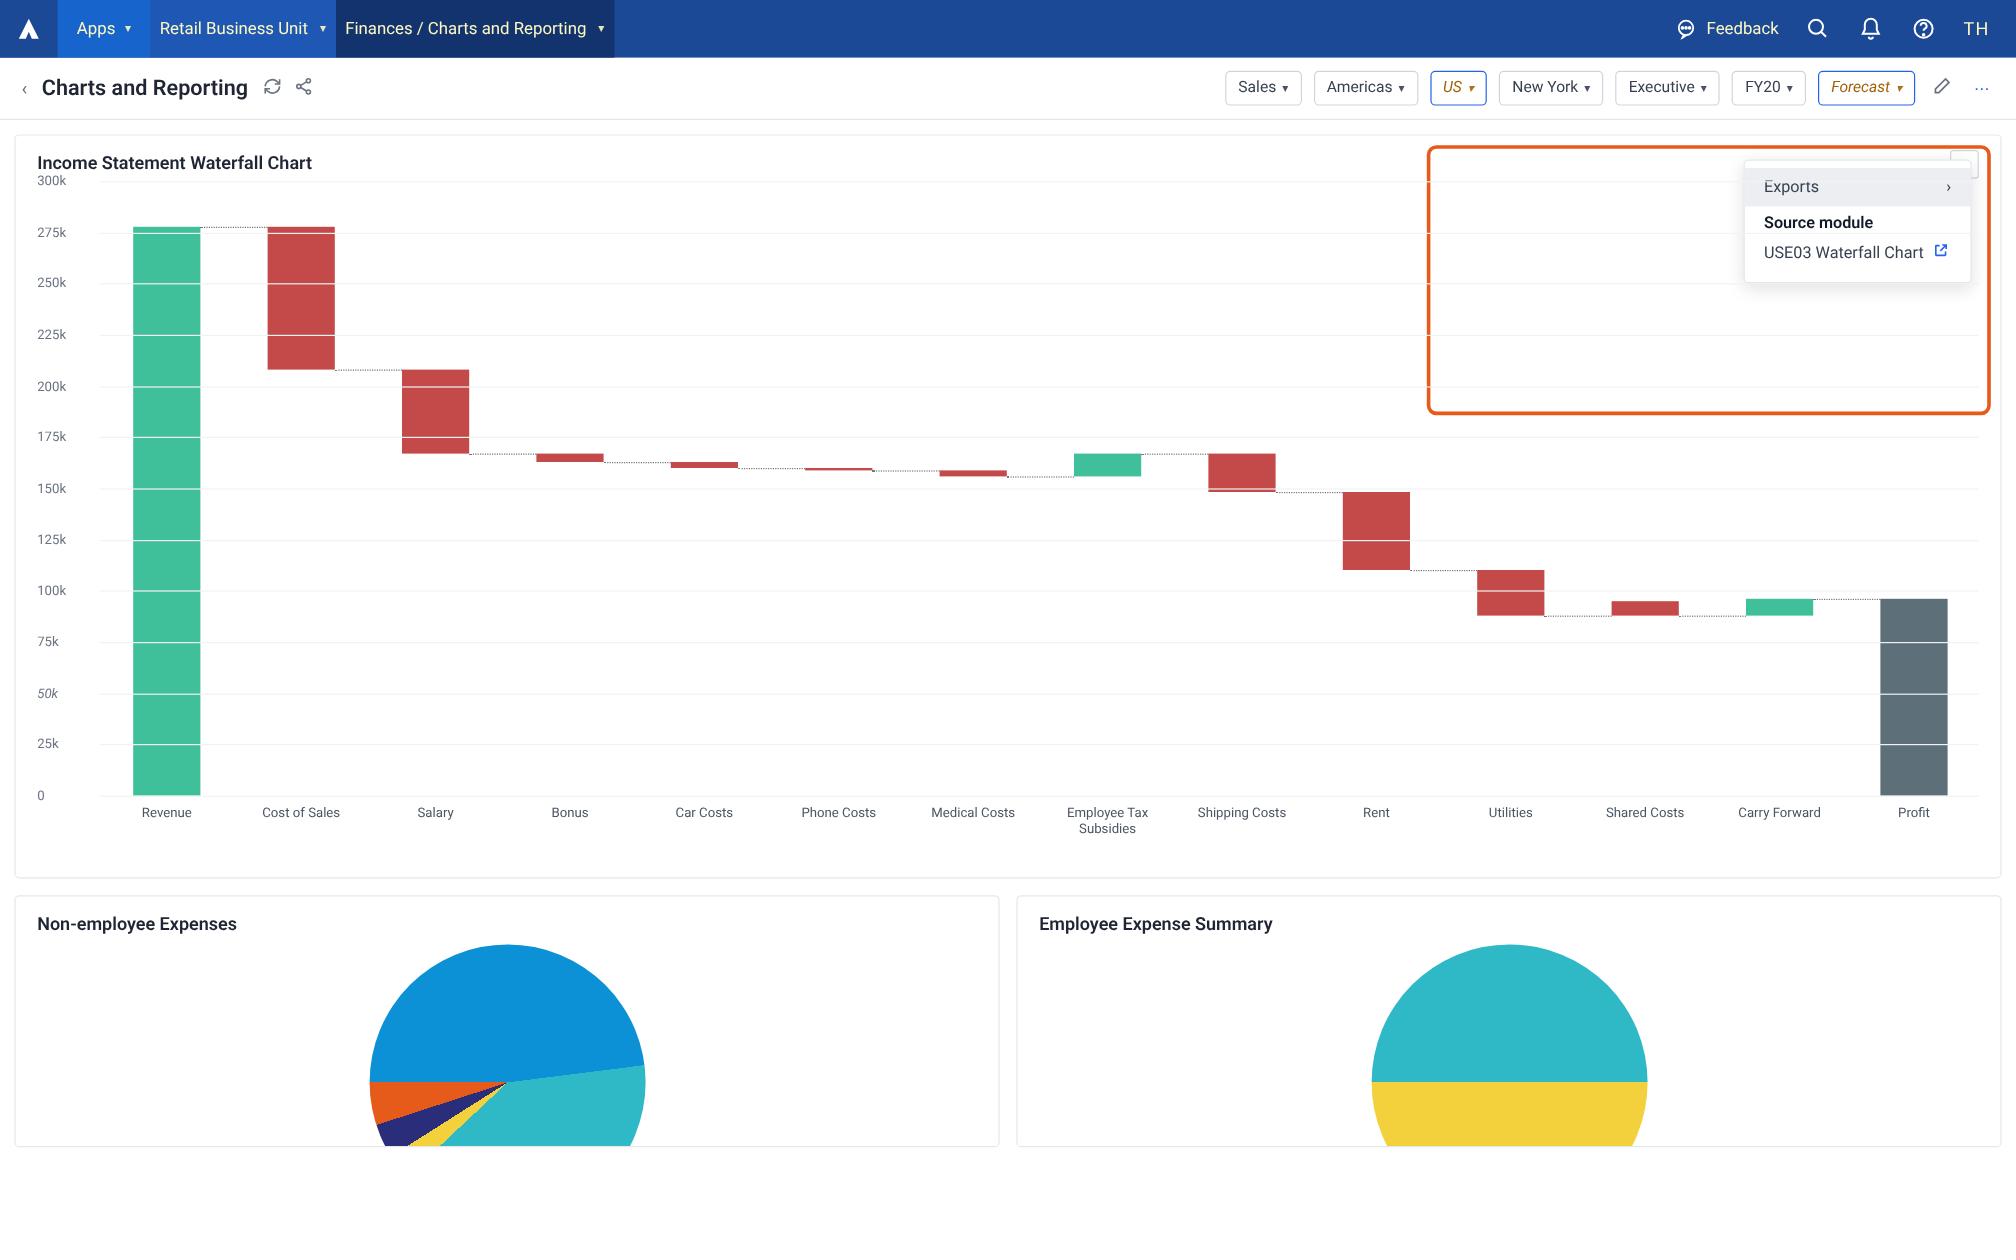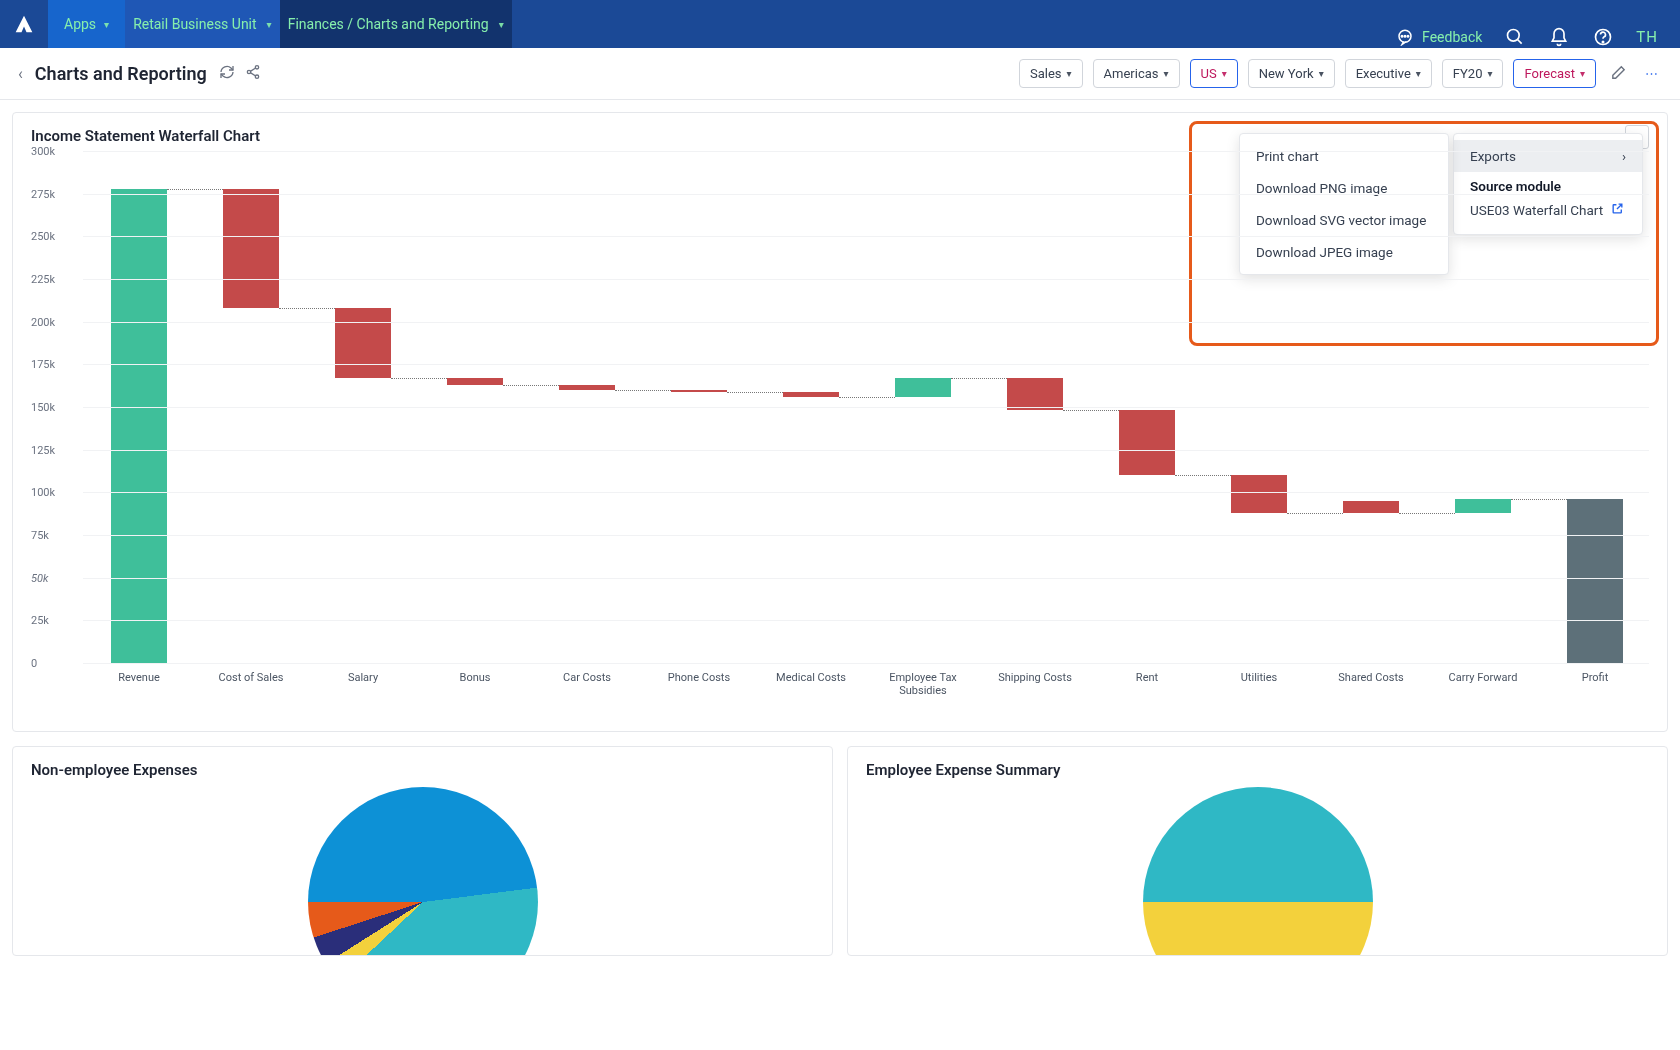--- a/index.html
+++ b/index.html
@@ -1,37 +1,37 @@
 <!DOCTYPE html>
 <html><head>
 <meta charset="utf-8">
 <style>
   * { box-sizing: border-box; margin: 0; padding: 0; }
   body { font-family: -apple-system, BlinkMacSystemFont, "Segoe UI", Roboto, Helvetica, Arial, sans-serif; font-size: 13px; color: #1f2533; background: #fff; width:1680px; height:1050px; overflow:hidden;}
   
-  .topbar { background:#1b4996; color:#86efac; height:48px; display:flex; align-items:flex-end; }
+  .topbar { background:#1b4996; color:#fef9c3; height:48px; display:flex; align-items:center; }
   .logo { width:48px; height:48px; background:#1b4996; display:flex; align-items:center; justify-content:center;}
   .logo svg { fill:#fff; }
   .apps-btn { background:#1765cc; height:48px; padding:0 16px; display:flex; align-items:center; gap:8px; font-size:14px;}
   .bc { height:48px; padding:0 8px; display:flex; align-items:center; gap:10px; font-size:14px;}
   .bc1 { background:#1f57b5;}
   .bc2 { background:#12336d;}
   .top-right { margin-left:auto; display:flex; align-items:center; gap:22px; padding-right:22px;}
   .feedback { display:flex; align-items:center; gap:6px; font-size:14px;}
   .icon-btn { width:22px; height:22px; display:flex; align-items:center; justify-content:center;}
   .avatar { font-size:15px; letter-spacing:1px;}
   .chev { font-size:10px; opacity:.9;}
   
   .page-header { height:52px; border-bottom:1px solid #e5e7eb; display:flex; align-items:center; padding:0 18px; gap:12px;}
   .back-arrow { color:#6b7280; font-size:16px;}
   .page-title { font-size:18px; font-weight:600; color:#1f2533;}
   .ph-icons { display:flex; gap:10px; color:#6b7280;}
   .filters { margin-left:auto; display:flex; gap:10px; align-items:center;}
   .filter-chip { border:1px solid #d1d5db; border-radius:4px; padding:6px 10px; font-size:13px; color:#374151; display:flex; align-items:center; gap:5px; background:#fff;}
-  .filter-chip.active { border-color:#2563eb; color:#be185d;}
+  .filter-chip.active { border-color:#2563eb; color:#a16207;font-style:italic;}
   .tool-icon { color:#6b7280; padding:0 4px;}
   .more-blue { color:#2563eb;}
   
   .content { padding:12px; display:flex; flex-direction:column; gap:14px;}
   .card { border:1px solid #e5e7eb; border-radius:4px; background:#fff; position:relative; padding:14px 18px 8px 18px;}
   .card-title { font-size:15px; font-weight:600; margin-bottom:6px;}
   .card-more { position:absolute; top:12px; right:18px; width:24px; height:24px; border:1px solid #d1d5db; border-radius:3px; display:flex; align-items:center; justify-content:center; color:#374151; font-size:14px;}
   .highlight-box { position:absolute; top:8px; right:8px; width:470px; height:225px; border:3px solid #e65a1a; border-radius:8px; pointer-events:none;}
   
   .wf-wrap { position:relative; height:560px; margin-top:4px;}
@@ -184,34 +184,20 @@
       <div class="menu-link">
         <span>USE03 Waterfall Chart</span>
         <span class="ext">
           <svg width="13" height="13" viewBox="0 0 24 24" fill="none" stroke="#2563eb" stroke-width="2.5">
               <path d="M14 4h6v6M20 4l-9 9M19 14v5a1 1 0 0 1-1 1H5a1 1 0 0 1-1-1V6a1 1 0 0 1 1-1h5"></path>
             </svg>
         </span>
       </div>
     </div>
 
-    <div class="menu" style="top:20px; right:218px; width:210px;" id="exports-submenu">
-        <div class="menu-item">
-          <span>Print chart</span>
-        </div>
-        <div class="menu-item">
-          <span>Download PNG image</span>
-        </div>
-        <div class="menu-item">
-          <span>Download SVG vector image</span>
-        </div>
-        <div class="menu-item">
-          <span>Download JPEG image</span>
-        </div>
-      </div>
 
     <div class="wf-wrap" id="wf-wrap">
       <div class="wf-plot" id="wf-plot">
           <div class="wf-bar-col" style="left: 56px; width: 0px;">
             <div class="wf-bar" style="top: 37.5467px; height: 474.453px; background: rgb(63, 191, 154);"></div>
           </div>
           <div class="wf-bar-col" style="left: 168px; width: 0px;">
             <div class="wf-bar" style="top: 37.5467px; height: 119.467px; background: rgb(196, 74, 74);"></div>
           </div>
           <div class="wf-connector" style="top: 37.5467px; left: 84px; width: 56px;"></div>

